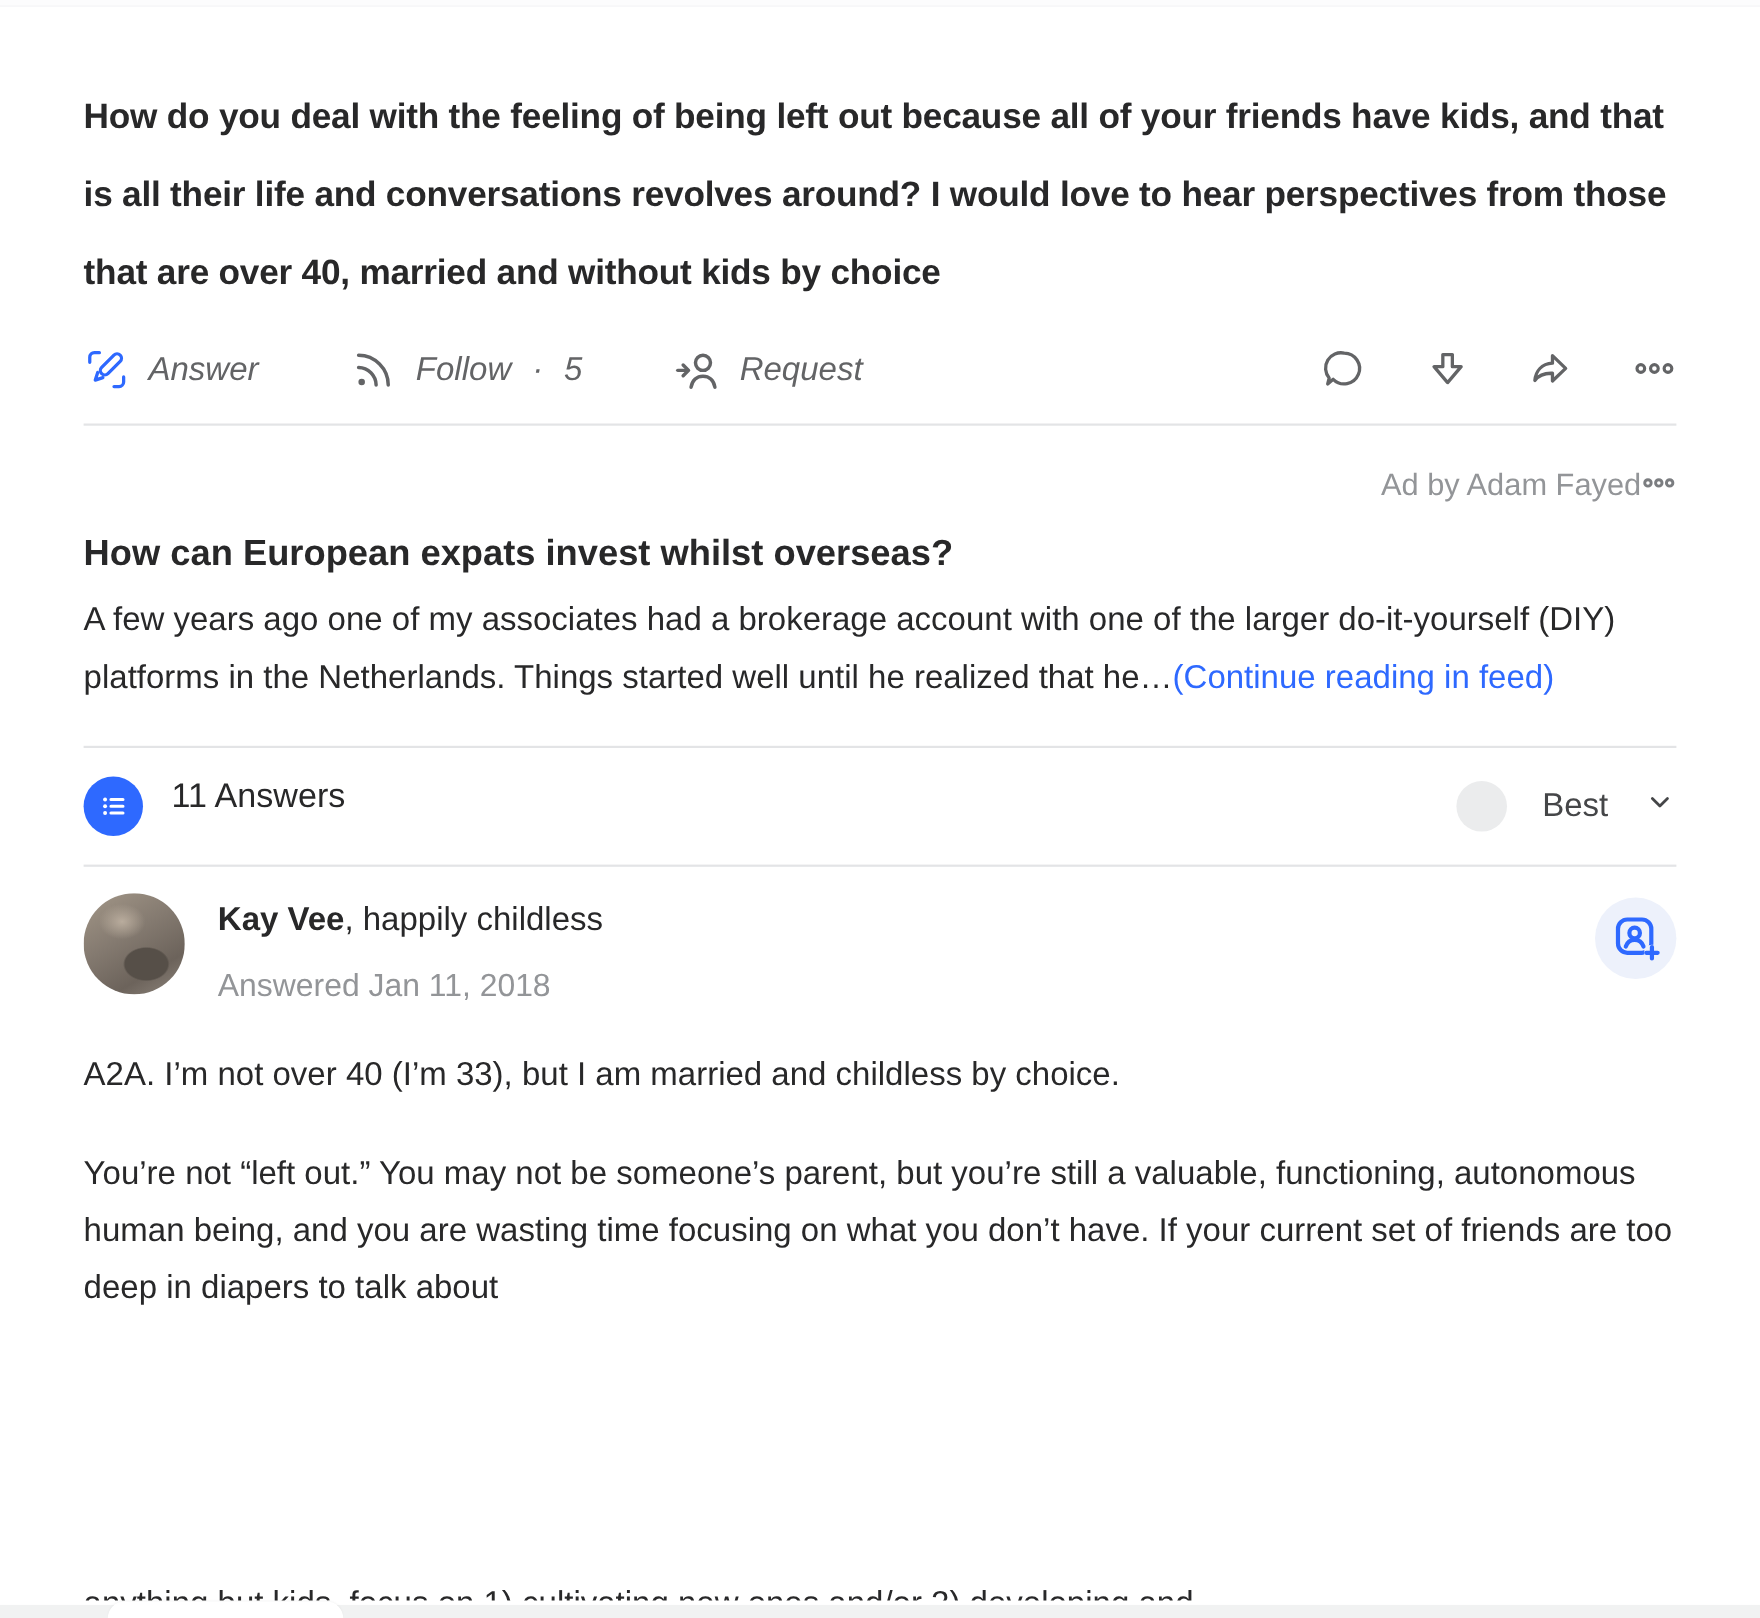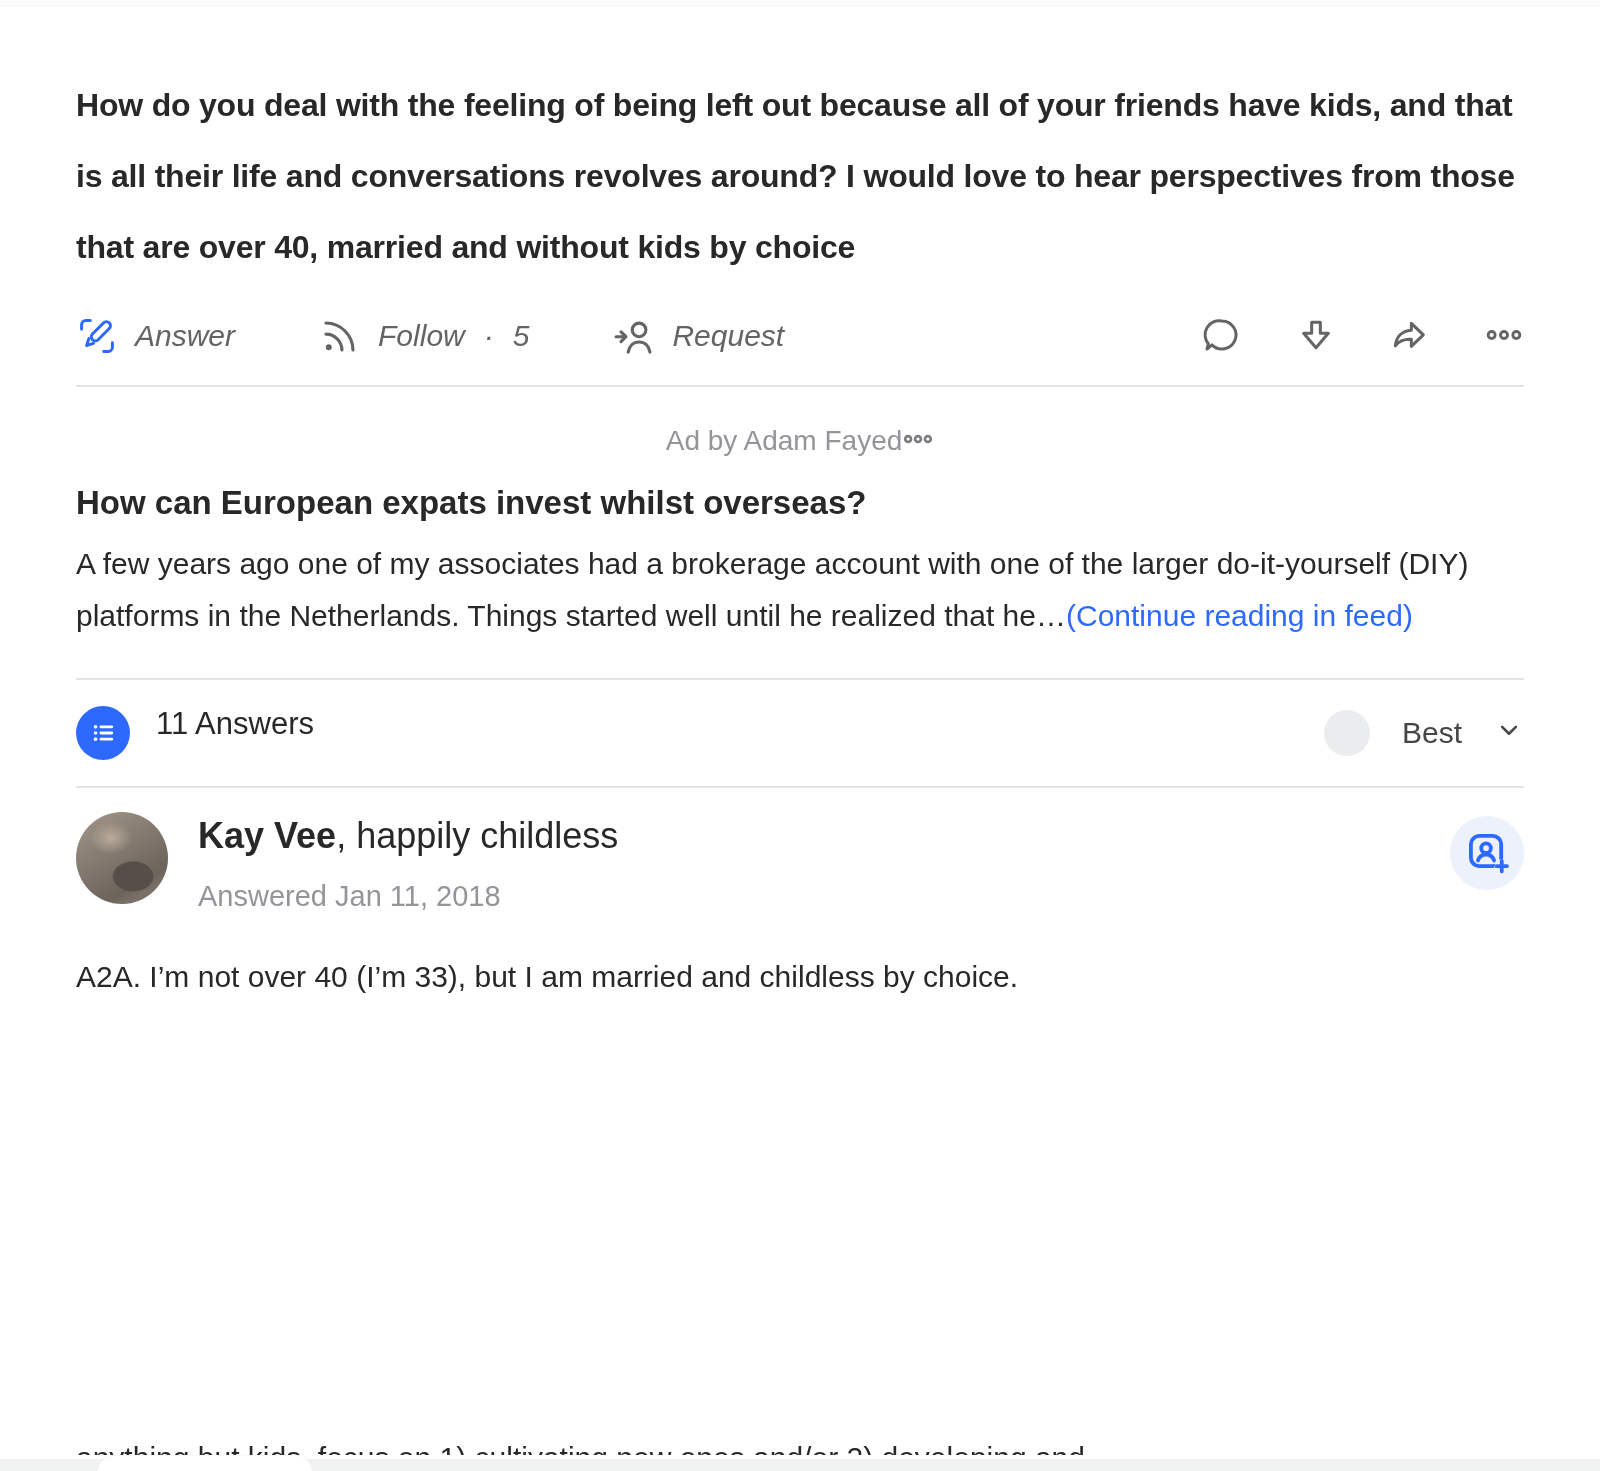--- a/index.html
+++ b/index.html
@@ -34,21 +34,21 @@
   .action{display:flex;align-items:center;gap:17px;font-size:30px;color:var(--icon_gray);background:none;border:none;cursor:pointer;font-family:inherit;font-style:italic;}
   .action .ic{display:flex;align-items:center;}
   .action svg{width:42px;height:42px;}
   .ic-accent{color:var(--accent);}
   .follow-sep{color:var(--icon_gray);margin:0 2px;}
   .action-right{display:flex;align-items:center;gap:54px;}
   .icon-btn{background:none;border:none;cursor:pointer;color:var(--icon_gray);display:flex;align-items:center;}
   .icon-btn svg{width:40px;height:40px;}
   .divider{height:2px;background:var(--divider);border:none;}
   .d1{margin-top:12px;}
-  .ad-top{margin-top:36px;display:flex;justify-content:center;align-items:center;}
+  .ad-top{margin-top:36px;display:flex;justify-content:flex-end;align-items:center;}
   .ad-byline{font-size:28px;color:var(--muted_text);}
   .ad-more{background:none;border:none;cursor:pointer;color:#7b7d80;display:flex;align-items:center;}
   .ad-more svg{width:32px;height:32px;}
   .ad-title{margin-top:24px;font-size:33px;line-height:42px;font-weight:700;color:var(--text);cursor:pointer;}
   .ad-body{margin-top:14px;font-size:30px;line-height:52px;color:var(--text);max-width:1440px;}
   .ad-link{color:#2b6dad;color:var(--accent);text-decoration:none;cursor:pointer;}
   .d2{margin-top:36px;}
   .answers-header{display:flex;justify-content:space-between;align-items:center;padding:26px 0 26px;}
   .answers-left{display:flex;align-items:flex-start;gap:26px;}
   .answers-icon-circle{width:54px;height:54px;border-radius:50%;background:var(--accent);display:flex;align-items:center;justify-content:center;}
@@ -59,21 +59,21 @@
   .sort-control svg{width:30px;height:30px;color:#454648;}
   .answer-header{display:flex;align-items:flex-start;margin-top:24px;}
   .avatar{
     width:92px;height:92px;border-radius:50%;cursor:pointer;flex:0 0 auto;
     background:
       radial-gradient(46px 34px at 62% 70%, #564f48 0%, #564f48 42%, rgba(86,79,72,0) 46%),
       radial-gradient(34px 26px at 38% 28%, #b9ac9d 0%, rgba(185,172,157,0) 62%),
       linear-gradient(150deg,#a39788 0%,#847a70 42%,#6c635b 74%,#8f867d 100%);
   }
   .author-block{margin-left:30px;flex:1;padding-top:4px;}
-  .author-line{font-size:36px;line-height:40px;color:var(--text);}
+  .author-line{font-size:30px;line-height:40px;color:var(--text);}
   .author-name{font-weight:700;cursor:pointer;}
   .answer-meta{margin-top:24px;font-size:29px;color:var(--muted_text);cursor:pointer;}
   .credential-badge{width:74px;height:74px;border-radius:50%;background:var(--badge_bg);border:none;cursor:pointer;display:flex;align-items:center;justify-content:center;flex:0 0 auto;margin-top:4px;}
   .credential-badge svg{width:46px;height:46px;color:var(--accent);}
   .answer-p{font-size:30px;line-height:52px;color:var(--text);margin-top:38px;max-width:1450px;}
   .cut-line{
     position:absolute;left:76px;right:76px;top:1432px;height:23px;overflow:hidden;
     font-size:30px;line-height:52px;color:var(--text);
   }
   .bottom-strip{position:absolute;left:0;right:0;bottom:0;height:12px;background:#f1f2f2;}
@@ -221,20 +221,21 @@
             <circle cx="11.5" cy="10" r="2.5"></circle>
             <path d="M7.3 16.4c.7-2 2.3-3.1 4.2-3.1s3.5 1.1 4.2 3.1"></path>
             <circle cx="19.7" cy="19.4" r="3.8" fill="#edf1fb" stroke="none"></circle>
             <path d="M19.7 16.7v5.4M17 19.4h5.4"></path>
           </svg>
         </span>
       </button>
     </div>
 
     <p class="answer-p">A2A. I’m not over 40 (I’m 33), but I am married and childless by choice.</p>
+    <p class="answer-p">You’re not “left out.” You may not be someone’s parent, but you’re still a valuable, functioning, autonomous human being, and you are wasting time focusing on what you don’t have. If your current set of friends are too deep in diapers to talk about</p>
   </div>
 
 </div>
 
 <div class="cut-line">anything but kids, focus on 1) cultivating new ones and/or 2) developing and</div>
 
 <div class="bottom-strip"></div>
 <div class="bottom-pill"></div>
 
 </body></html>

